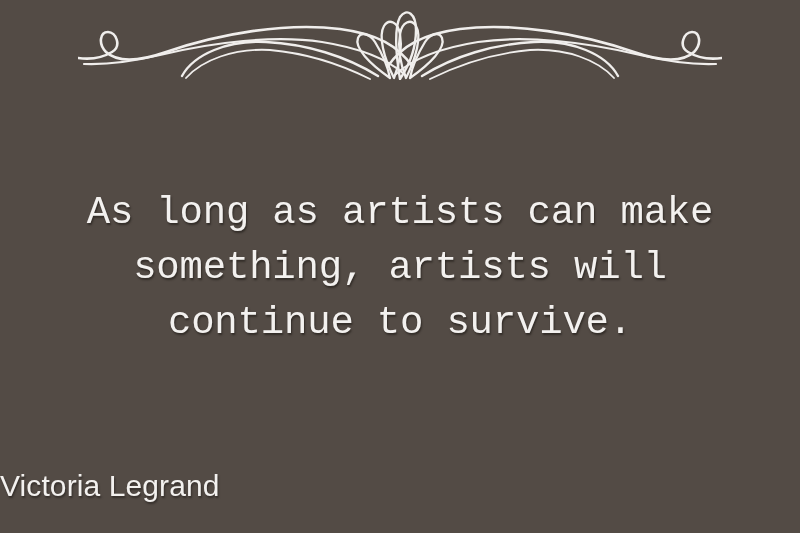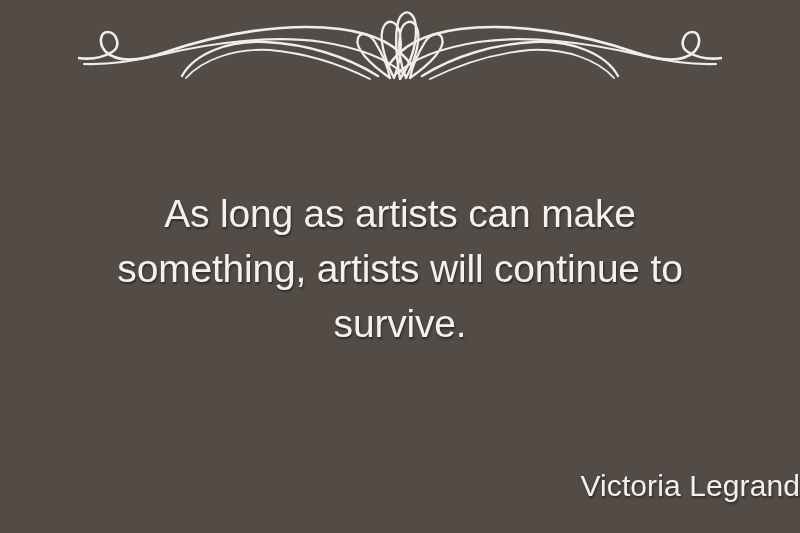--- a/index.html
+++ b/index.html
@@ -39,35 +39,35 @@
     left: 0;
     top: 186px;
     width: 800px;
     text-align: center;
   }
   .quote-text {
     display: block;
     margin: 0;
     padding: 0 72px;
     color: #f3f1ef;
-    font-family: Liberation Sans, sans-serif;
+    font-family: Liberation Mono, monospace;
     font-size: 39px;
     font-weight: 400;
     line-height: 55px;
     letter-spacing: -0.2px;
     text-shadow: 1px 2px 2px rgba(22, 18, 15, 0.55);
   }
 
   
   .author-block {
     position: absolute;
     left: 0;
     top: 467px;
     width: 800px;
-    text-align: right;
+    text-align: left;
   }
   .author-name {
     display: inline-block;
     margin: 0;
     color: #f3f1ef;
     font-family: "Liberation Sans", sans-serif;
     font-size: 30px;
     font-weight: 400;
     line-height: 38px;
     letter-spacing: 0.1px;

